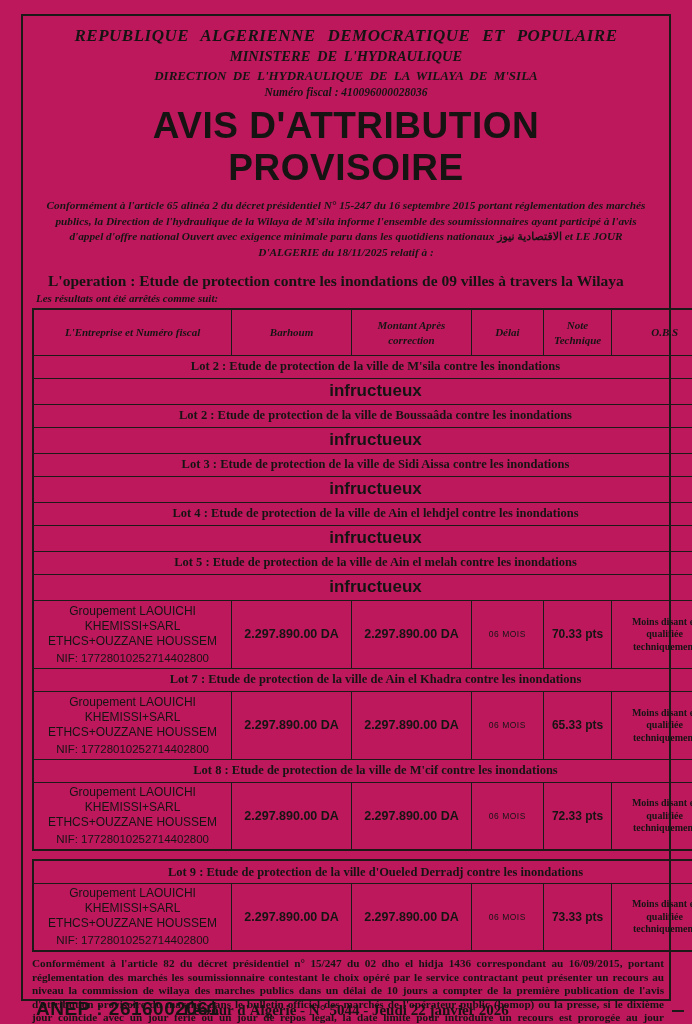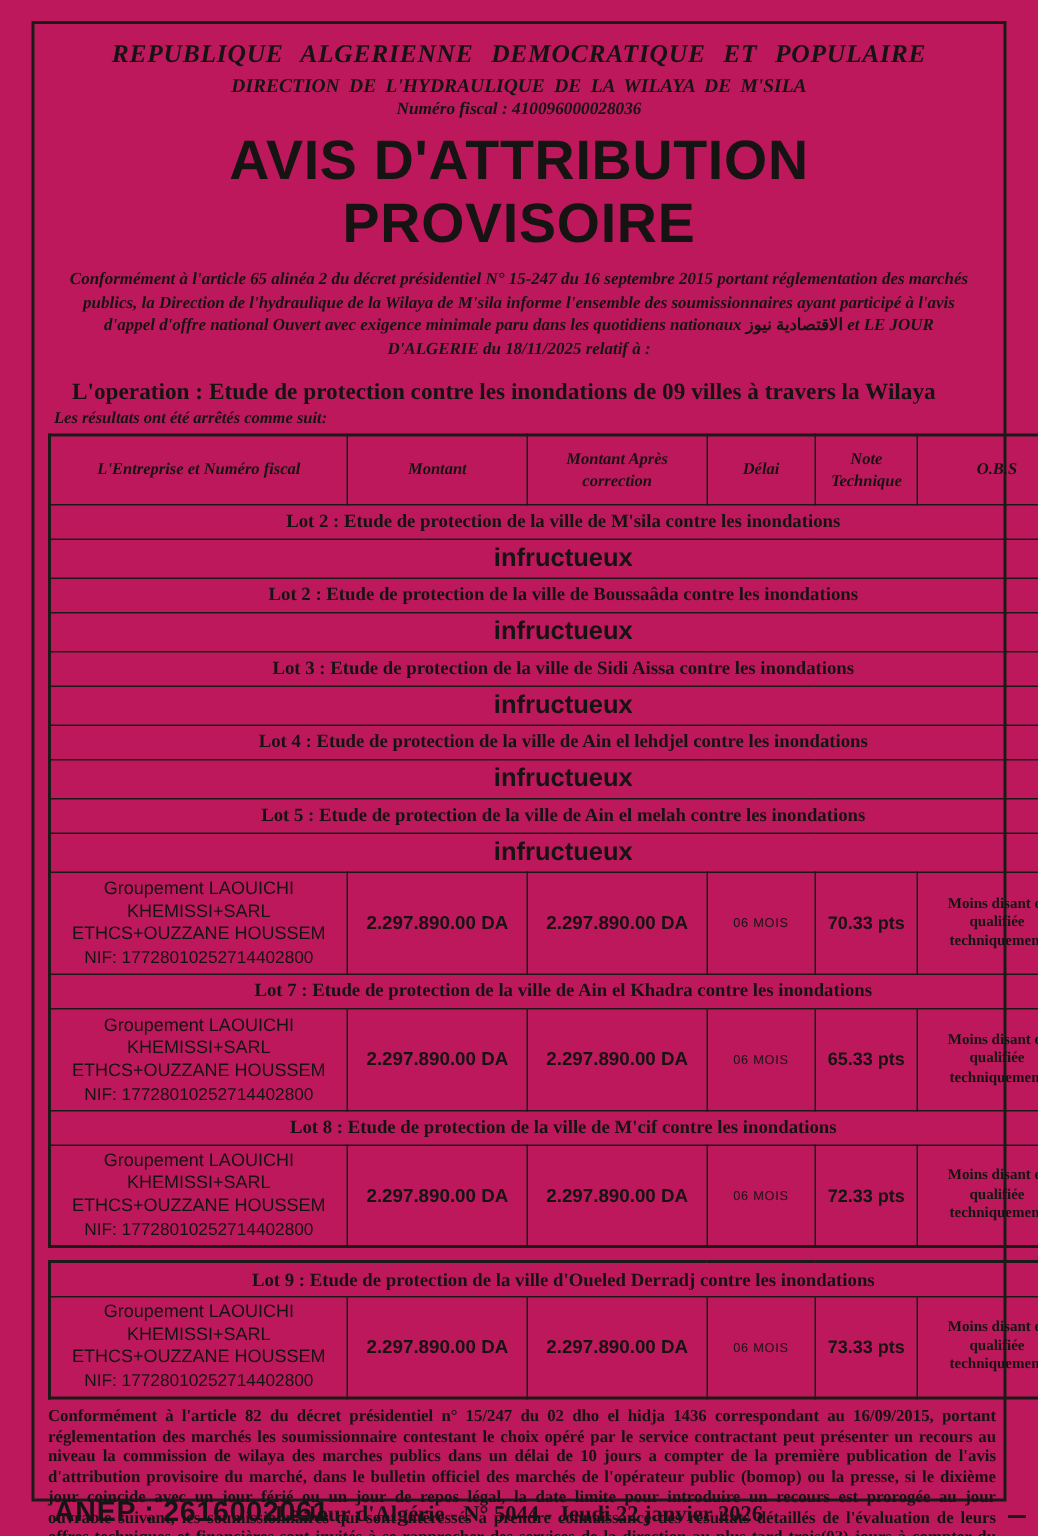--- a/index.html
+++ b/index.html
@@ -136,20 +136,21 @@
   .footer-dash-r { position:absolute; right:8px; bottom:10px; width:12px; border-top:2px solid #1b1a18; }
 </style>
 </head>
 <body>
 
 <div class="page">
   <div class="frame">
 
     <div class="hdr">
       <div class="hdr-republic">REPUBLIQUE ALGERIENNE DEMOCRATIQUE ET POPULAIRE</div>
+      <div class="hdr-ministry">MINISTERE DE L'HYDRAULIQUE</div>
       <div class="hdr-direction">DIRECTION DE L'HYDRAULIQUE DE LA WILAYA DE M'SILA</div>
       <div class="hdr-fiscal">Numéro fiscal : 410096000028036</div>
       <div class="hdr-title">AVIS D'ATTRIBUTION PROVISOIRE</div>
     </div>
 
     <div class="intro">
       <span>Conformément à l'article 65 alinéa 2 du décret présidentiel N° 15-247 du 16 septembre 2015 portant réglementation des marchés publics, la Direction de l'hydraulique de la Wilaya de M'sila informe l'ensemble des soumissionnaires ayant participé à l'avis d'appel d'offre national Ouvert avec exigence minimale paru dans les quotidiens nationaux</span>
       <span class="arabic">الاقتصادية نيوز</span>
       <span>et LE JOUR D'ALGERIE du 18/11/2025 relatif à :</span>
     </div>
@@ -162,21 +163,21 @@
         <col class="c-ent">
           <col class="c-mt">
           <col class="c-mc">
         <col class="c-dl">
           <col class="c-nt">
           <col class="c-ob">
       </colgroup>
       <tbody>
           <tr>
         <th class="colhdr">L'Entreprise et Numéro fiscal</th>
-        <th class="colhdr">Montant</th>
+        <th class="colhdr">Barhoum</th>
         <th class="colhdr">Montant Après correction</th>
         <th class="colhdr">Délai</th>
         <th class="colhdr">Note Technique</th>
         <th class="colhdr">O.B.S</th>
       </tr>
 
       <tr>
         <td class="lot-title" colspan="6">Lot 2 : Etude de protection de la ville de M'sila contre les inondations</td>
       </tr>
       <tr>

